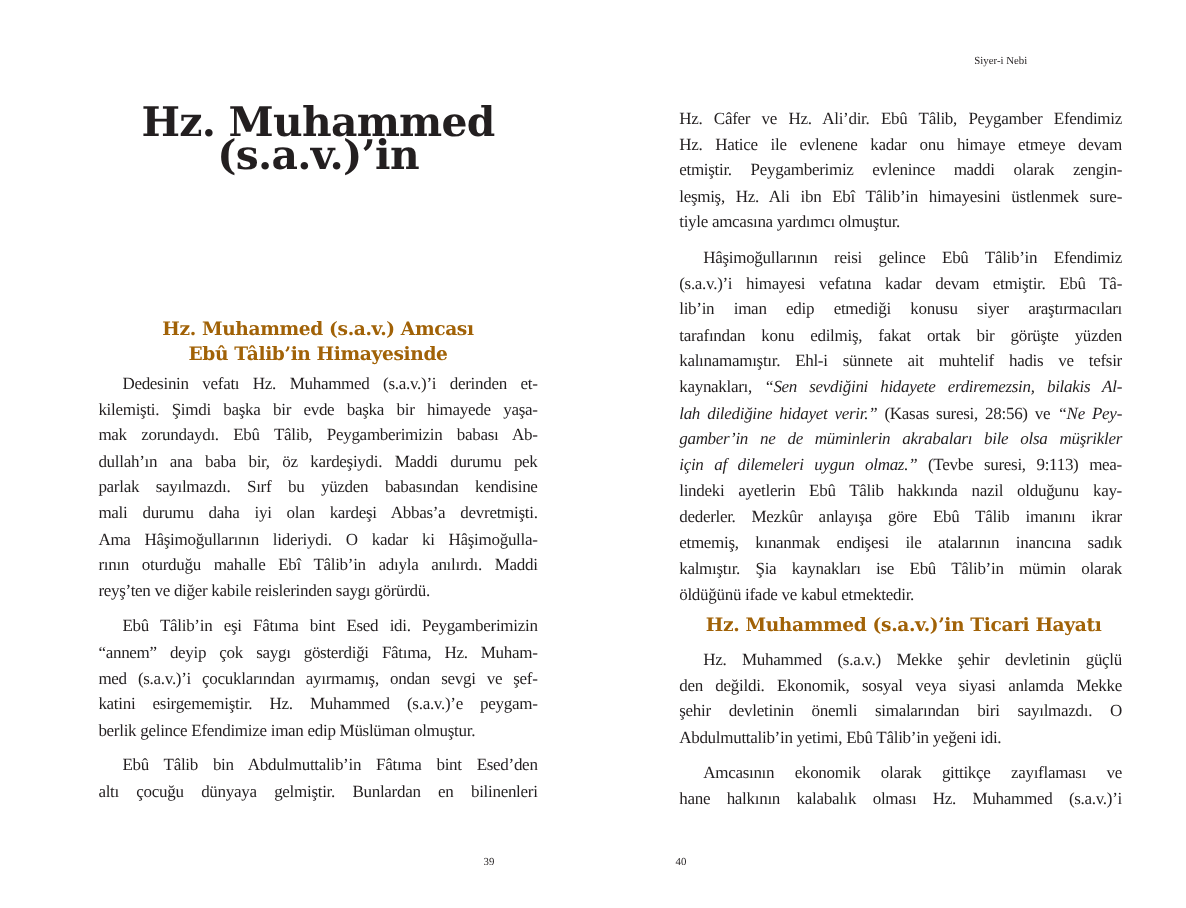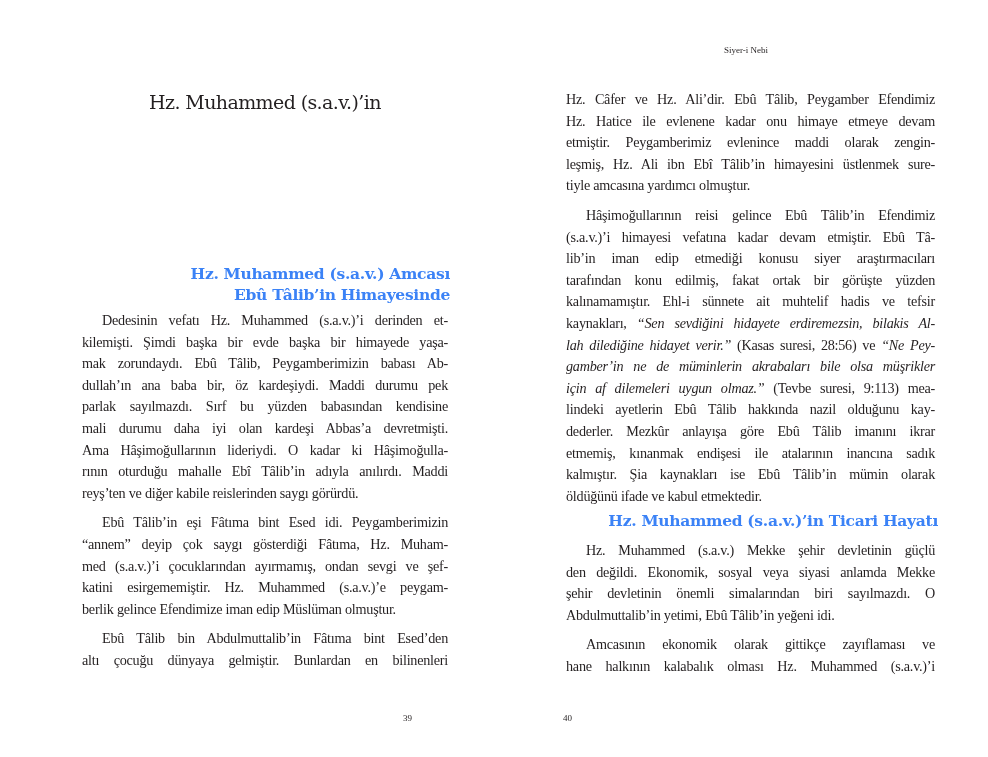--- a/index.html
+++ b/index.html
@@ -6,49 +6,49 @@
     body {
       width: 988px; height: 757px; background: #ffffff; position: relative; overflow: hidden;
       font-family: "DejaVu Serif", "Liberation Serif", serif; color: #231f20;
     }
     .page { position: absolute; top: 0; height: 757px; }
     .page-left { left: 0; width: 494px; }
     .page-right { left: 494px; width: 494px; }
 
     .chapter-title {
       position: absolute; left: 80px; top: 88px; width: 370px;
-      text-align: center; font-weight: normal; font-size: 19px; line-height: 28px;
+      text-align: center; font-weight: bold; font-size: 34px; line-height: 28px;
       font-family: "DejaVu Serif", serif; letter-spacing: -0.6px; color: #231f20;
     }
     .chapter-title span { display: block; }
 
     .section-title {
-      position: absolute; text-align: right; font-weight: bold;
-      font-size: 15.5px; line-height: 21px; letter-spacing: -0.3px; color: #3b82f6;
+      position: absolute; text-align: center; font-weight: bold;
+      font-size: 15.5px; line-height: 21px; letter-spacing: -0.3px; color: #a16207;
     }
     .section-title span { display: block; }
     .sec1 { left: 80px; top: 263px; width: 370px; }
     .sec2 { left: 74px; top: 510px; width: 370px; }
 
     .body-text {
       position: absolute; font-size: 13px; line-height: 21.6px; letter-spacing: -0.25px;
       color: #231f20; font-family: "Liberation Serif", serif;
     }
     .body-text .line { display: block; white-space: nowrap; text-align: justify; text-align-last: justify; }
     .body-text .line.last { text-align-last: left; }
     .body-text .indent { padding-left: 20px; }
     .body-text em { font-style: italic; }
     .para-gap { display: block; height: 8px; }
 
     .left-body { left: 82px; top: 310px; width: 366px; font-size: 14.2px; }
     .right-body-1 { left: 566px; top: 89px; width: 369px; font-size: 14.2px; }
     .right-body-2 { left: 566px; top: 540px; width: 369px; font-size: 14.2px; }
 
     .running-head {
-      position: absolute; left: 676px; top: 45px; width: 140px; text-align: center;
+      position: absolute; left: 716px; top: 45px; width: 140px; text-align: right;
       font-size: 9px; color: #231f20; font-family: "Liberation Serif", serif;
     }
     .page-number {
       position: absolute; top: 713px; font-size: 9px; color: #231f20;
       font-family: "Liberation Serif", serif;
     }
     .pn-left { left: 403px; }
     .pn-right { left: 563px; }
   </style>
 </head>

